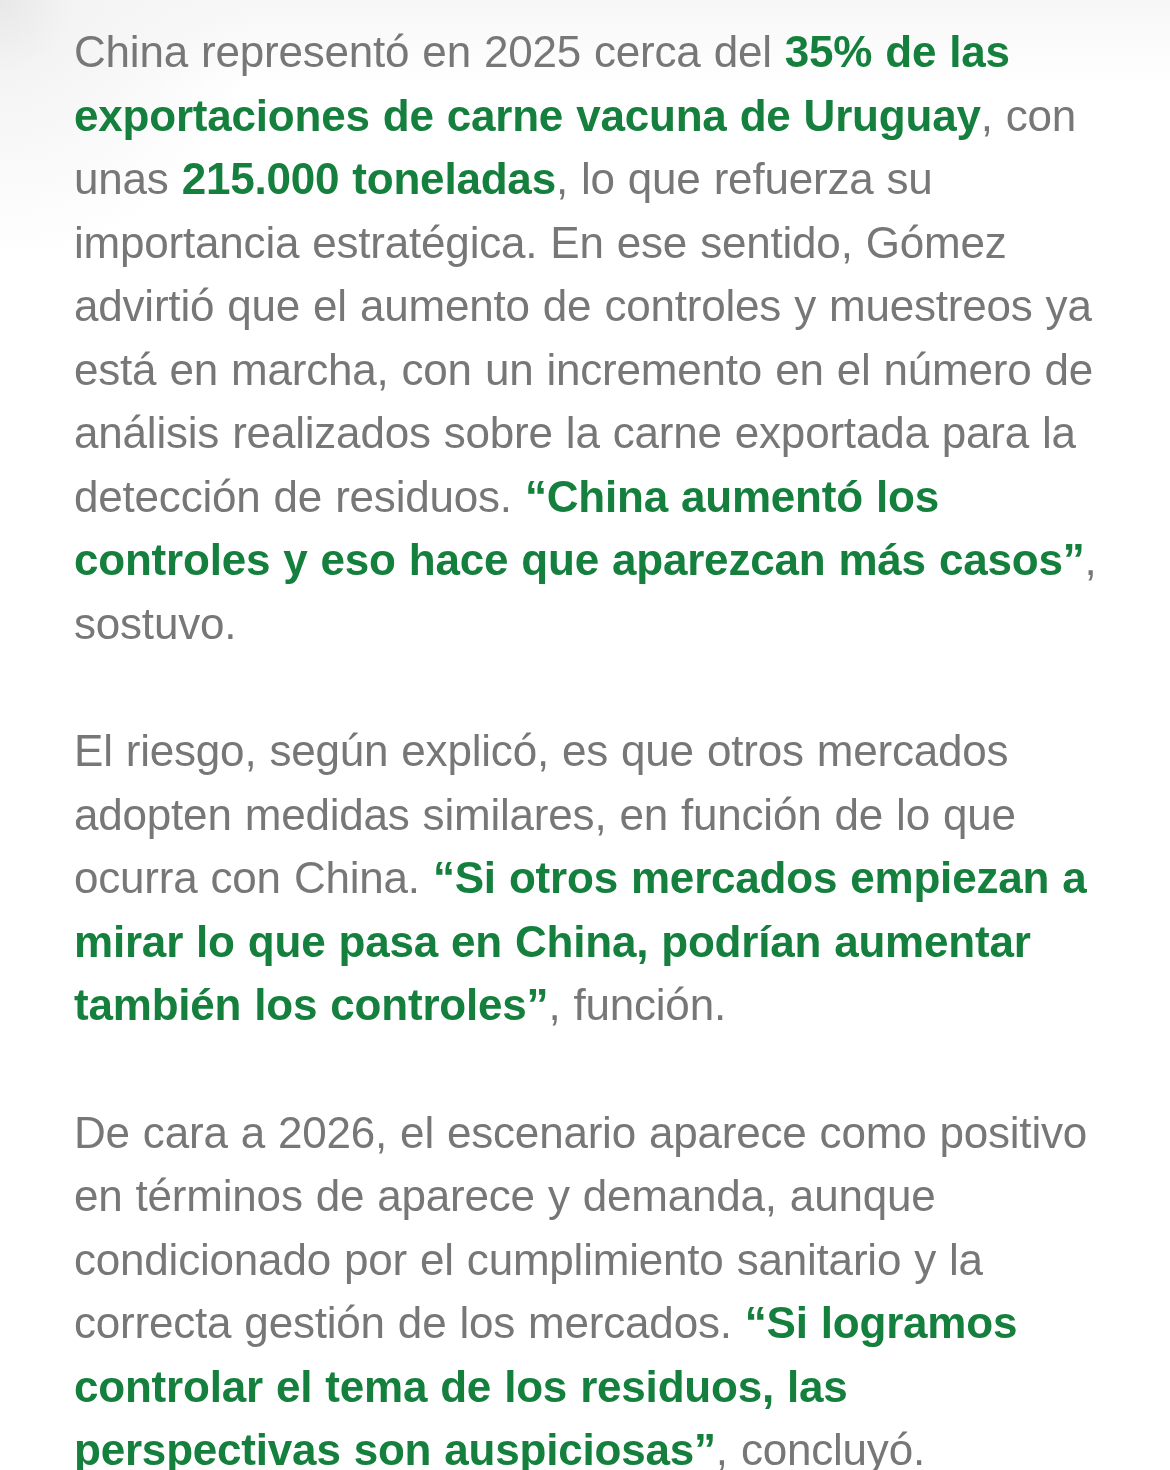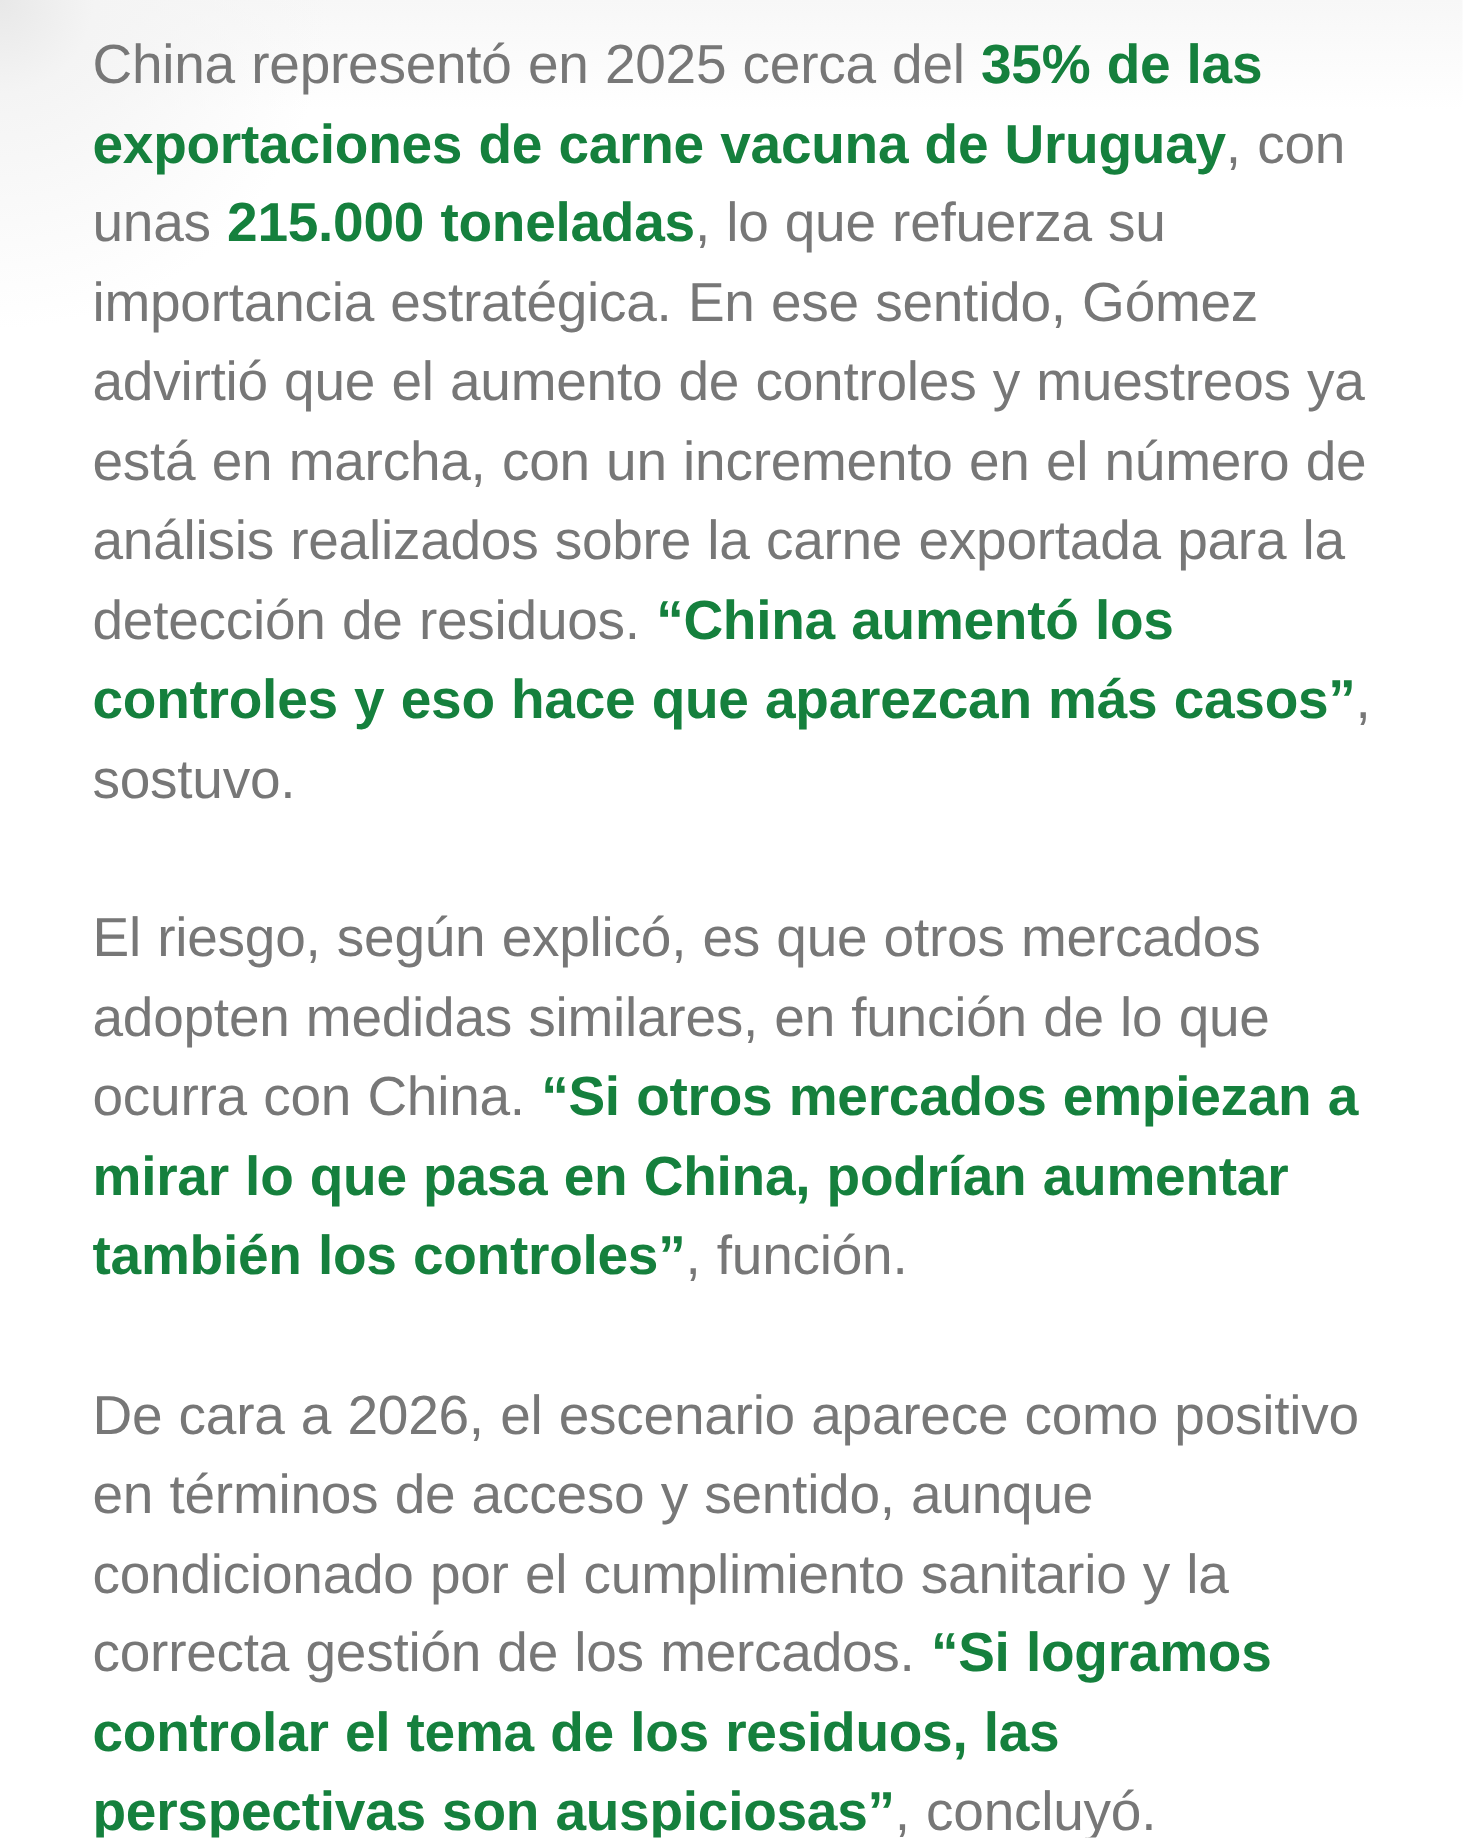--- a/index.html
+++ b/index.html
@@ -37,14 +37,14 @@
     font-weight: 700;
     color: #15803d;
   }
 </style>
 </head>
 <body>
 
 <main class="article">
   <p><span>China representó en 2025 cerca del </span><span class="seg-bold">35% de las exportaciones de carne vacuna de Uruguay</span><span>, con unas </span><span class="seg-bold">215.000 toneladas</span><span>, lo que refuerza su importancia estratégica. En ese sentido, Gómez advirtió que el aumento de controles y muestreos ya está en marcha, con un incremento en el número de análisis realizados sobre la carne exportada para la detección de residuos. </span><span class="seg-bold">“China aumentó los controles y eso hace que aparezcan más casos”</span><span>, sostuvo.</span></p>
   <p><span>El riesgo, según explicó, es que otros mercados adopten medidas similares, en función de lo que ocurra con China. </span><span class="seg-bold">“Si otros mercados empiezan a mirar lo que pasa en China, podrían aumentar también los controles”</span><span>, función.</span></p>
-  <p><span>De cara a 2026, el escenario aparece como positivo en términos de acceso y sentido, aunque condicionado por el cumplimiento sanitario y la correcta gestión de los mercados. </span><span class="seg-bold">“Si logramos controlar el tema de los residuos, las perspectivas son auspiciosas”</span><span>, concluyó.</span></p>
+  <p><span>De cara a 2026, el escenario aparece como positivo en términos de aparece y demanda, aunque condicionado por el cumplimiento sanitario y la correcta gestión de los mercados. </span><span class="seg-bold">“Si logramos controlar el tema de los residuos, las perspectivas son auspiciosas”</span><span>, concluyó.</span></p>
 </main>
 
 </body></html>

